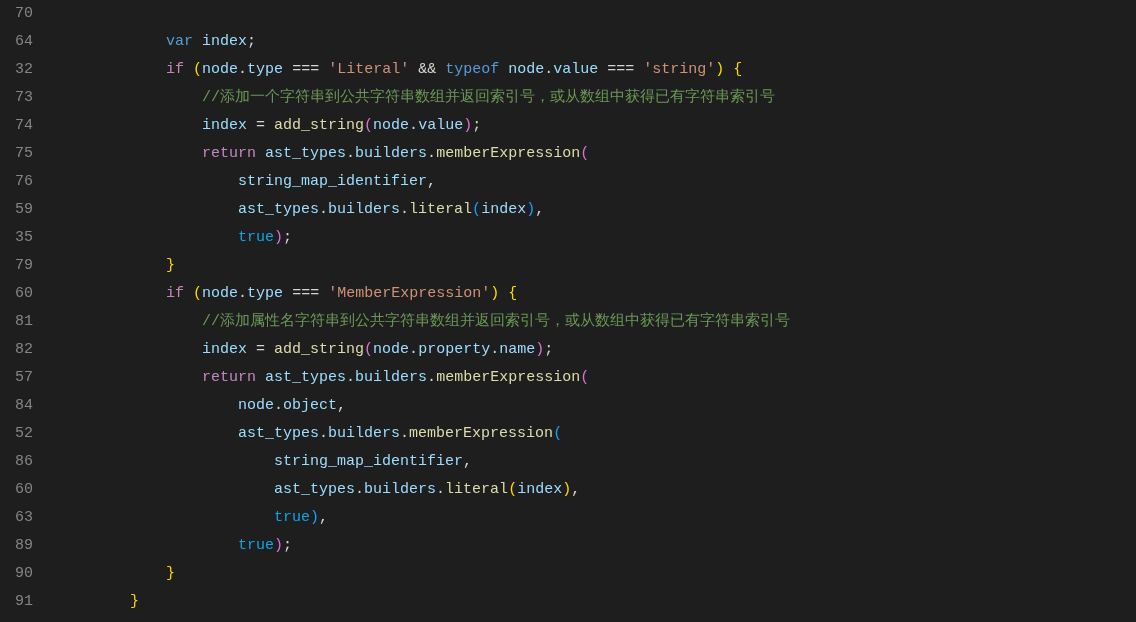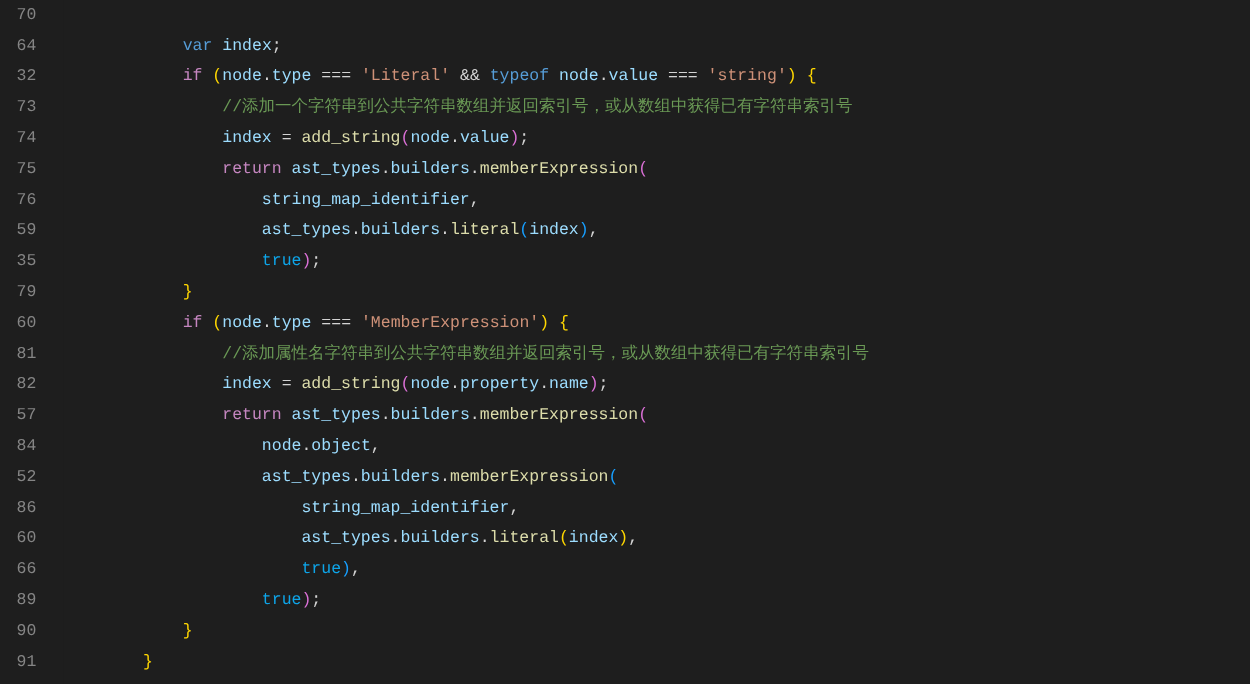--- a/index.html
+++ b/index.html
@@ -67,19 +67,19 @@
       <div class="gutter-line">35</div>
       <div class="gutter-line">79</div>
       <div class="gutter-line">60</div>
       <div class="gutter-line">81</div>
       <div class="gutter-line">82</div>
       <div class="gutter-line">57</div>
       <div class="gutter-line">84</div>
       <div class="gutter-line">52</div>
       <div class="gutter-line">86</div>
       <div class="gutter-line">60</div>
-      <div class="gutter-line">66</div>
+      <div class="gutter-line">63</div>
       <div class="gutter-line">89</div>
       <div class="gutter-line">90</div>
       <div class="gutter-line">91</div>
     </div>
   <div class="code" id="code"><div class="code-line"></div><div class="code-line"><span>            </span><span class="kw">var</span><span> </span><span class="var">index</span><span>;</span></div><div class="code-line"><span>            </span><span class="kw2">if</span><span> </span><span class="paren1">(</span><span class="var">node</span><span>.</span><span class="var">type</span><span> === </span><span class="str">'Literal'</span><span> &amp;&amp; </span><span class="kw">typeof</span><span> </span><span class="var">node</span><span>.</span><span class="var">value</span><span> === </span><span class="str">'string'</span><span class="paren1">)</span><span> </span><span class="paren1">{</span></div><div class="code-line"><span>                </span><span class="comment">//添加一个字符串到公共字符串数组并返回索引号，或从数组中获得已有字符串索引号</span></div><div class="code-line"><span>                </span><span class="var">index</span><span> = </span><span class="fn">add_string</span><span class="paren2">(</span><span class="var">node</span><span>.</span><span class="var">value</span><span class="paren2">)</span><span>;</span></div><div class="code-line"><span>                </span><span class="kw2">return</span><span> </span><span class="var">ast_types</span><span>.</span><span class="var">builders</span><span>.</span><span class="fn">memberExpression</span><span class="paren2">(</span></div><div class="code-line"><span>                    </span><span class="var">string_map_identifier</span><span>,</span></div><div class="code-line"><span>                    </span><span class="var">ast_types</span><span>.</span><span class="var">builders</span><span>.</span><span class="fn">literal</span><span class="paren3">(</span><span class="var">index</span><span class="paren3">)</span><span>,</span></div><div class="code-line"><span>                    </span><span class="const">true</span><span class="paren2">)</span><span>;</span></div><div class="code-line"><span>            </span><span class="paren1">}</span></div><div class="code-line"><span>            </span><span class="kw2">if</span><span> </span><span class="paren1">(</span><span class="var">node</span><span>.</span><span class="var">type</span><span> === </span><span class="str">'MemberExpression'</span><span class="paren1">)</span><span> </span><span class="paren1">{</span></div><div class="code-line"><span>                </span><span class="comment">//添加属性名字符串到公共字符串数组并返回索引号，或从数组中获得已有字符串索引号</span></div><div class="code-line"><span>                </span><span class="var">index</span><span> = </span><span class="fn">add_string</span><span class="paren2">(</span><span class="var">node</span><span>.</span><span class="var">property</span><span>.</span><span class="var">name</span><span class="paren2">)</span><span>;</span></div><div class="code-line"><span>                </span><span class="kw2">return</span><span> </span><span class="var">ast_types</span><span>.</span><span class="var">builders</span><span>.</span><span class="fn">memberExpression</span><span class="paren2">(</span></div><div class="code-line"><span>                    </span><span class="var">node</span><span>.</span><span class="var">object</span><span>,</span></div><div class="code-line"><span>                    </span><span class="var">ast_types</span><span>.</span><span class="var">builders</span><span>.</span><span class="fn">memberExpression</span><span class="paren3">(</span></div><div class="code-line"><span>                        </span><span class="var">string_map_identifier</span><span>,</span></div><div class="code-line"><span>                        </span><span class="var">ast_types</span><span>.</span><span class="var">builders</span><span>.</span><span class="fn">literal</span><span class="paren1">(</span><span class="var">index</span><span class="paren1">)</span><span>,</span></div><div class="code-line"><span>                        </span><span class="const">true</span><span class="paren3">)</span><span>,</span></div><div class="code-line"><span>                    </span><span class="const">true</span><span class="paren2">)</span><span>;</span></div><div class="code-line"><span>            </span><span class="paren1">}</span></div><div class="code-line"><span>        </span><span class="paren1">}</span></div></div>
 </div>
 
 </body></html>

